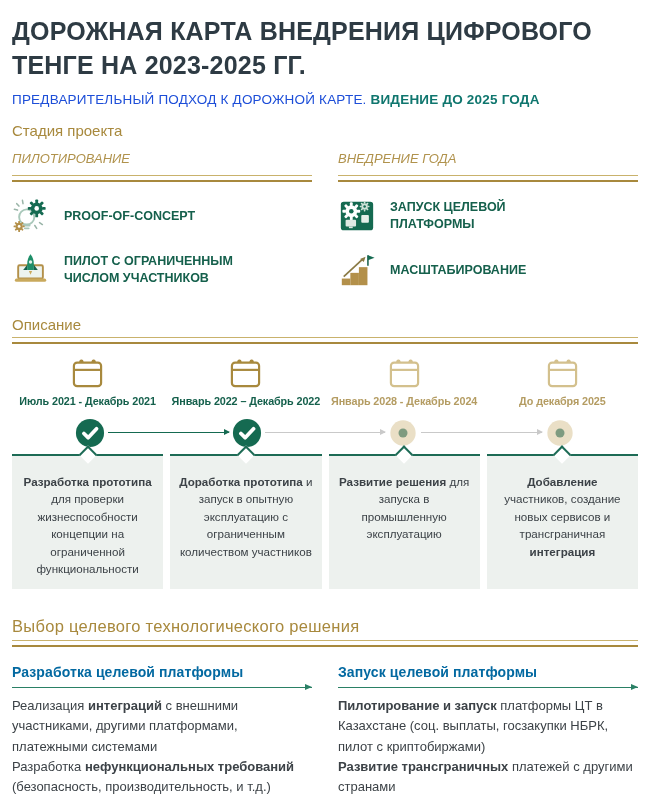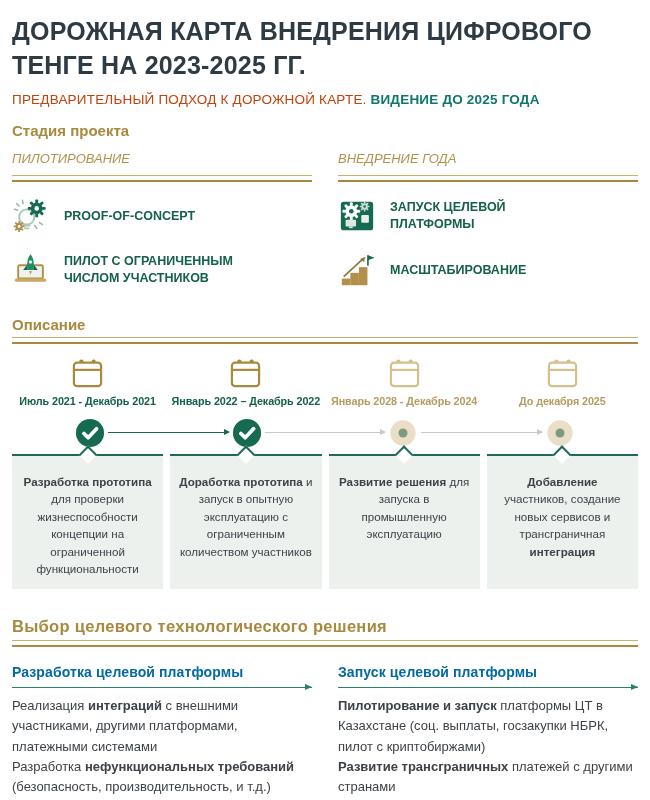--- a/index.html
+++ b/index.html
@@ -6,25 +6,25 @@
   body{
     width:650px;height:800px;overflow:hidden;background:#ffffff;
     font-family:"Liberation Sans", sans-serif;color:#3c4247;
     box-sizing:border-box;padding:14px 12px 0;
   }
   .b{font-weight:700;}
 
   
   .title{font-size:25px;line-height:1.36;font-weight:700;color:#2e3b44;letter-spacing:.2px;margin:0;}
   .subtitle{margin-top:10px;font-size:13.5px;letter-spacing:.2px;}
-  .subtitle .plain{color:#c2410c;}
+  .subtitle .plain{color:#1d4ed8;}
   .subtitle .accent{color:#0f766e;font-weight:700;}
 
   
-  .gold-heading{font-size:15px;font-weight:700;color:#a8893d;}
+  .gold-heading{font-size:15px;font-weight:400;color:#a8893d;}
   .stage-heading{margin-top:15px;}
   .goldline{margin-top:4px;height:4px;border-top:1px solid #c9b26c;border-bottom:2px solid #a8893d;}
 
   
   .two-col{display:grid;grid-template-columns:1fr 1fr;column-gap:26px;}
   .stage-cols{margin-top:12px;}
   .col-header{font-size:13px;font-style:italic;color:#b0924c;padding-bottom:5px;}
   .stage-item{display:flex;align-items:center;gap:14px;margin-top:14px;min-height:40px;}
   .stage-label{font-size:12.5px;font-weight:700;color:#15604c;line-height:1.35;max-width:185px;}
 

